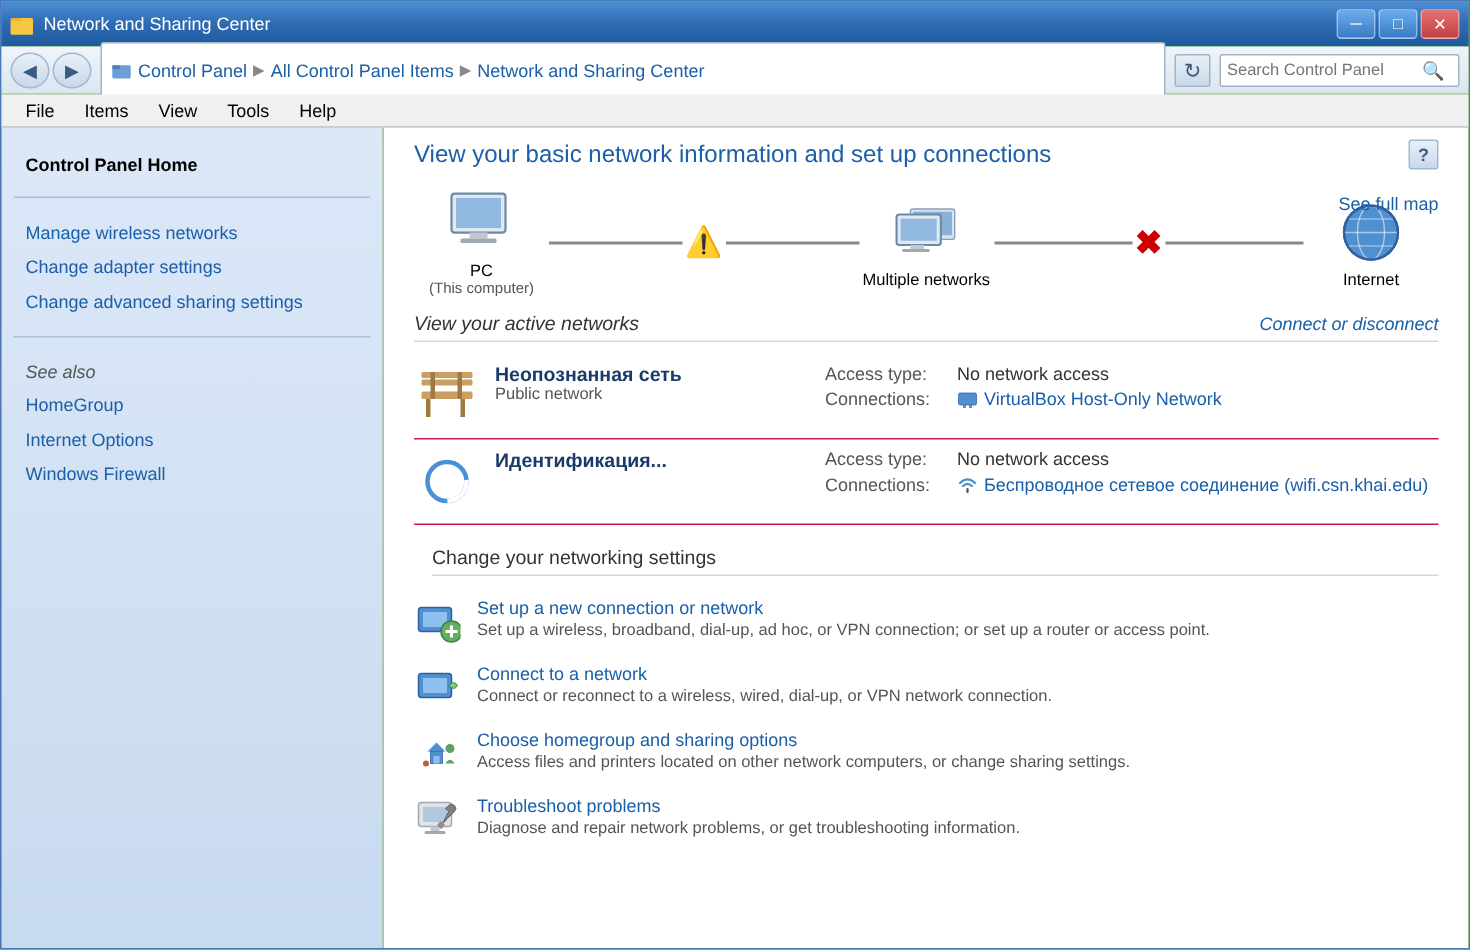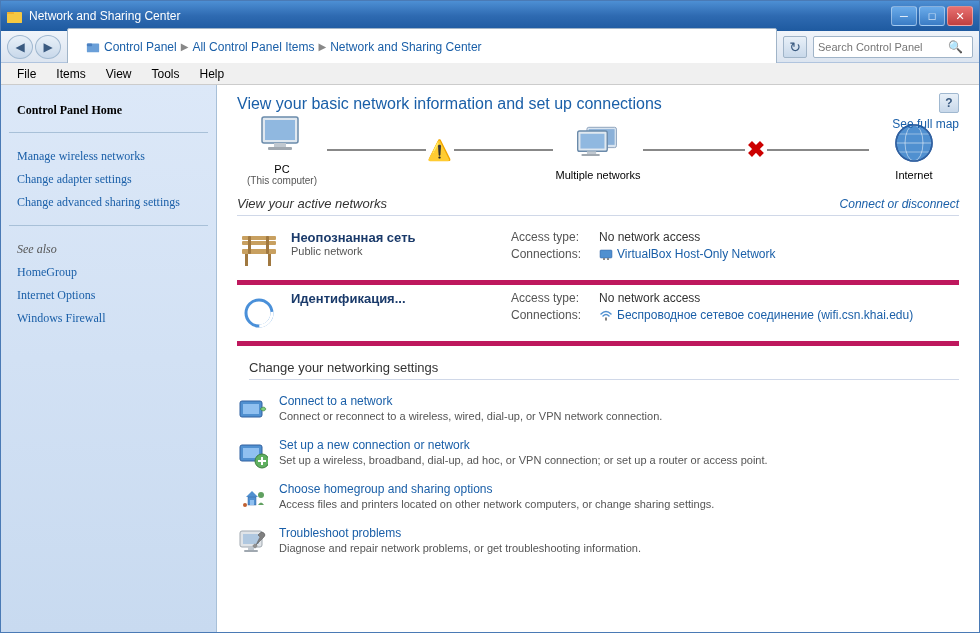--- a/index.html
+++ b/index.html
@@ -90,21 +90,21 @@
       color: #3a5a80;
     }
     .breadcrumb-bar {
       flex: 1;
       height: 38px;
       background: white;
       border: 1px solid #a0b4c8;
       border-radius: 2px;
       display: flex;
       align-items: center;
-      padding: 0 18px;
+      padding: 0 6px;
       gap: 4px;
       font-size: 12px;
       color: #1a3a6a;
     }
     .breadcrumb-sep { color: #888; font-size: 10px; }
     .refresh-btn {
       width: 24px;
       height: 22px;
       border: 1px solid #a0b4c8;
       background: linear-gradient(to bottom, #e8f0f8, #c8d8ea);
@@ -138,27 +138,26 @@
 
     
     .main-area {
       flex: 1;
       display: flex;
       overflow: hidden;
     }
 
     
     .sidebar {
-      width: 216px;
+      width: 255px;
       background: linear-gradient(to bottom, #dce8f8 0%, #c8daf0 100%);
       border-right: 1px solid #a8c0d8;
       padding: 10px 0;
       flex-shrink: 0;
       overflow-y: auto;
-      font-family: Liberation Serif, serif;
     }
     .sidebar-section {
       padding: 4px 12px;
     }
     .sidebar-link {
       display: block;
       color: #1a5fa8;
       text-decoration: none;
       font-size: 12px;
       padding: 3px 4px;
@@ -211,20 +210,21 @@
       font-size: 12px;
       font-weight: bold;
       color: #3a5a80;
     }
 
     
     .content-title {
       color: #1a5fa8;
       font-size: 16px;
       font-weight: normal;
+      margin-bottom: 12px;
       padding-right: 44px;
     }
 
     
     .network-map {
       display: flex;
       align-items: center;
       margin-bottom: 4px;
       position: relative;
     }
@@ -300,21 +300,21 @@
       text-decoration: none;
       font-size: 12px;
       cursor: pointer;
     }
 
     
     .network-entry {
       display: flex;
       align-items: flex-start;
       padding: 6px 0;
-      border-bottom: 5px solid #be185d;
+      border-bottom: 1px solid #be185d;
     }
     .network-icon {
       width: 44px;
       height: 44px;
       flex-shrink: 0;
       display: flex;
       align-items: center;
       justify-content: center;
       margin-right: 10px;
     }
@@ -621,43 +621,43 @@
 
       <div class="change-settings-header">
         <span class="change-settings-label">Change your networking settings</span>
       </div>
 
       <div class="action-item">
         <div class="action-icon">
           <svg width="30" height="30" viewBox="0 0 30 30">
             <rect x="2" y="6" width="22" height="16" rx="2" fill="#5090d0" stroke="#3060a0" stroke-width="1"></rect>
             <rect x="5" y="9" width="16" height="10" fill="#90c0f0"></rect>
-            <path d="M22 14 Q26 10 28 14 Q26 18 22 14" fill="#60b060" stroke="#408040" stroke-width="0.5"></path>
-            <path d="M23 14 Q26 11 27 14 Q26 17 23 14" fill="#80d080"></path>
+            <circle cx="24" cy="22" r="7" fill="#60b060" stroke="#408040" stroke-width="1"></circle>
+            <line x1="24" y1="18" x2="24" y2="26" stroke="white" stroke-width="2"></line>
+            <line x1="20" y1="22" x2="28" y2="22" stroke="white" stroke-width="2"></line>
           </svg>
         </div>
         <div class="action-text">
-          <a class="action-link">Connect to a network</a>
-          <div class="action-desc">Connect or reconnect to a wireless, wired, dial-up, or VPN network connection.</div>
+          <a class="action-link">Set up a new connection or network</a>
+          <div class="action-desc">Set up a wireless, broadband, dial-up, ad hoc, or VPN connection; or set up a router or access point.</div>
         </div>
       </div>
 
       <div class="action-item">
         <div class="action-icon">
           <svg width="30" height="30" viewBox="0 0 30 30">
             <rect x="2" y="6" width="22" height="16" rx="2" fill="#5090d0" stroke="#3060a0" stroke-width="1"></rect>
             <rect x="5" y="9" width="16" height="10" fill="#90c0f0"></rect>
-            <circle cx="24" cy="22" r="7" fill="#60b060" stroke="#408040" stroke-width="1"></circle>
-            <line x1="24" y1="18" x2="24" y2="26" stroke="white" stroke-width="2"></line>
-            <line x1="20" y1="22" x2="28" y2="22" stroke="white" stroke-width="2"></line>
+            <path d="M22 14 Q26 10 28 14 Q26 18 22 14" fill="#60b060" stroke="#408040" stroke-width="0.5"></path>
+            <path d="M23 14 Q26 11 27 14 Q26 17 23 14" fill="#80d080"></path>
           </svg>
         </div>
         <div class="action-text">
-          <a class="action-link">Set up a new connection or network</a>
-          <div class="action-desc">Set up a wireless, broadband, dial-up, ad hoc, or VPN connection; or set up a router or access point.</div>
+          <a class="action-link">Connect to a network</a>
+          <div class="action-desc">Connect or reconnect to a wireless, wired, dial-up, or VPN network connection.</div>
         </div>
       </div>
 
       <div class="action-item">
         <div class="action-icon">
           <svg width="30" height="30" viewBox="0 0 30 30">
 
             <polygon points="8,14 14,8 20,14" fill="#5090d0"></polygon>
             <rect x="10" y="14" width="8" height="8" fill="#5090d0" stroke="#3060a0" stroke-width="0.5"></rect>
             <rect x="12" y="17" width="4" height="5" fill="#90c0f0"></rect>

